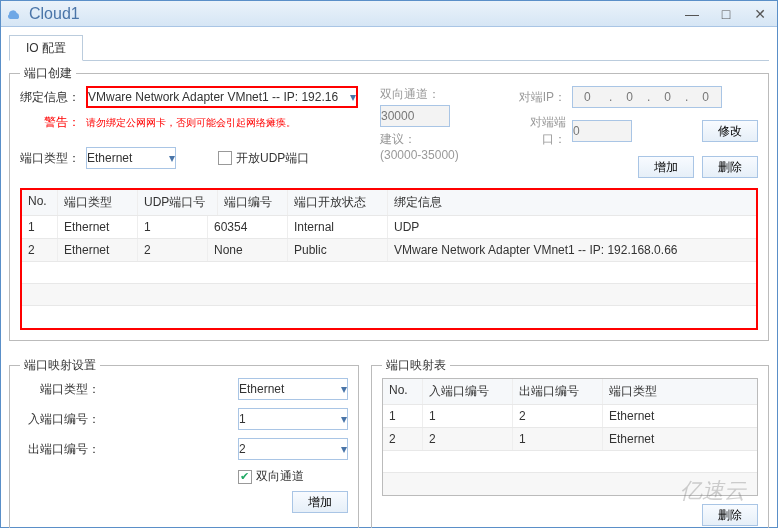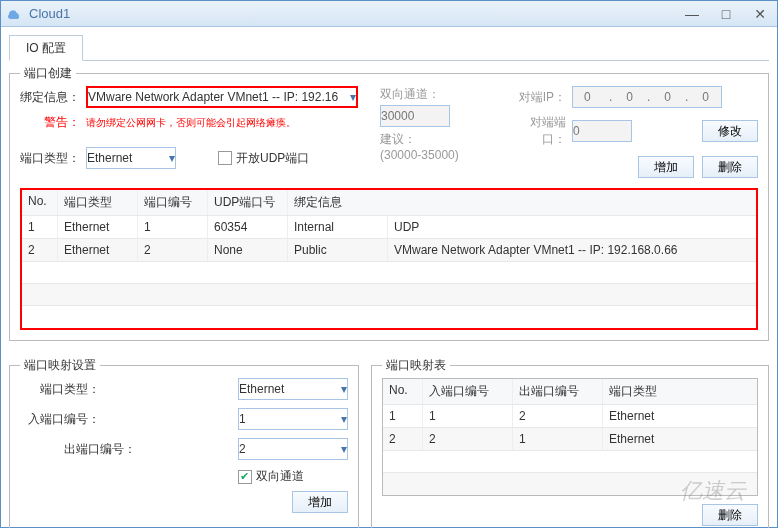--- a/index.html
+++ b/index.html
@@ -1,20 +1,20 @@
 <!DOCTYPE html>
 <html><head>
 <meta charset="utf-8">
 <style>
 * { box-sizing: border-box; }
 body { margin: 0; font-family: "Microsoft YaHei", sans-serif; font-size: 12px; background: #fff; color: #333; }
 .window { width: 778px; height: 528px; border: 1px solid #5a8fc8; }
 .titlebar { height: 26px; background: linear-gradient(#eaf2fa, #d6e6f5); display: flex; align-items: center; border-bottom: 1px solid #a9c5e5; }
 .titlebar .icon { width: 16px; height: 16px; margin: 0 6px; display: inline-flex; align-items: center; justify-content: center; }
-.titlebar .title { color: #4a75a8; font-size: 13px; flex: 1; }
+.titlebar .title { color: #4a75a8; font-size: 16px; flex: 1; }
 .winbtn { width: 30px; height: 20px; display: inline-flex; align-items: center; justify-content: center; margin: 0 2px; color: #555; font-size: 14px; cursor: pointer; }
 .content { padding: 8px; }
 .tabrow { border-bottom: 1px solid #bcd; height: 26px; display: flex; }
 .tab { border: 1px solid #bcd; border-bottom-color: #fff; padding: 4px 16px; background: #fff; margin-bottom: -1px; font-size: 12px; }
 .panel { border: 1px solid #bbb; padding: 2px 10px 10px 10px; margin-top: 12px; position: relative; }
 .panel > .legend { position: absolute; top: -9px; left: 10px; background: #fff; padding: 0 4px; font-size: 12px; }
 .row { display: flex; align-items: center; gap: 6px; }
 .lbl { display: inline-block; text-align: right; }
 .select, .input, .btn { border: 1px solid #a9c5e5; padding: 2px 0; font-size: 12px; background: #fff; height: 22px; }
 .select { display: inline-flex; align-items: center; justify-content: space-between; }
@@ -114,22 +114,23 @@
             <button class="btn">增加</button>
             <button class="btn">删除</button>
           </div>
         </div>
       </div>
 
       <div class="table hl" style="margin-top:10px;">
         <div class="trow head">
           <div class="tcell" style="width:36px;">No.</div>
           <div class="tcell" style="width:80px;">端口类型</div>
+          <div class="tcell" style="width:80px;">UDP端口号</div>
           <div class="tcell" style="width:70px;">端口编号</div>
-          <div class="tcell" style="width:80px;">UDP端口号</div>
+          <div class="tcell" style="width:100px;">端口开放状态</div>
           <div class="tcell" style="flex:1;">绑定信息</div>
         </div>
         <div class="trow">
           <div class="tcell" style="width:36px;">1</div>
           <div class="tcell" style="width:80px;">Ethernet</div>
           <div class="tcell" style="width:70px;">1</div>
           <div class="tcell" style="width:80px;">60354</div>
           <div class="tcell" style="width:100px;">Internal</div>
           <div class="tcell" style="flex:1;">UDP</div>
         </div>
@@ -161,21 +162,21 @@
         </div>
         <div class="row" style="margin-bottom:8px;">
           <span class="lbl" style="width:80px;">入端口编号：</span>
           <span style="flex:1;"></span>
           <div class="select" style="width:110px;">
             <span>1</span>
             <span class="caret">▾</span>
           </div>
         </div>
         <div class="row" style="margin-bottom:8px;">
-          <span class="lbl" style="width:80px;margin-left:36px;">出端口编号：</span>
+          <span class="lbl" style="width:80px;">出端口编号：</span>
           <span style="flex:1;"></span>
           <div class="select" style="width:110px;">
             <span>2</span>
             <span class="caret">▾</span>
           </div>
         </div>
         <div class="row" style="justify-content:flex-end; margin-bottom:6px;">
           <span style="width:80px;"></span>
           <span style="flex:1;"></span>
           <label class="chk" style="width:110px;">

